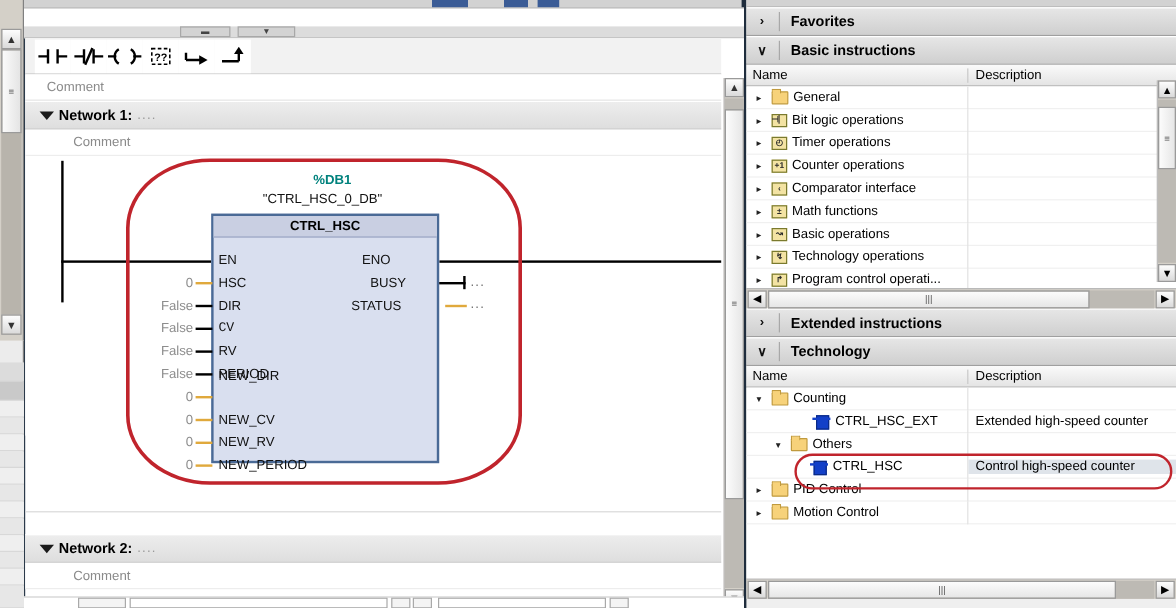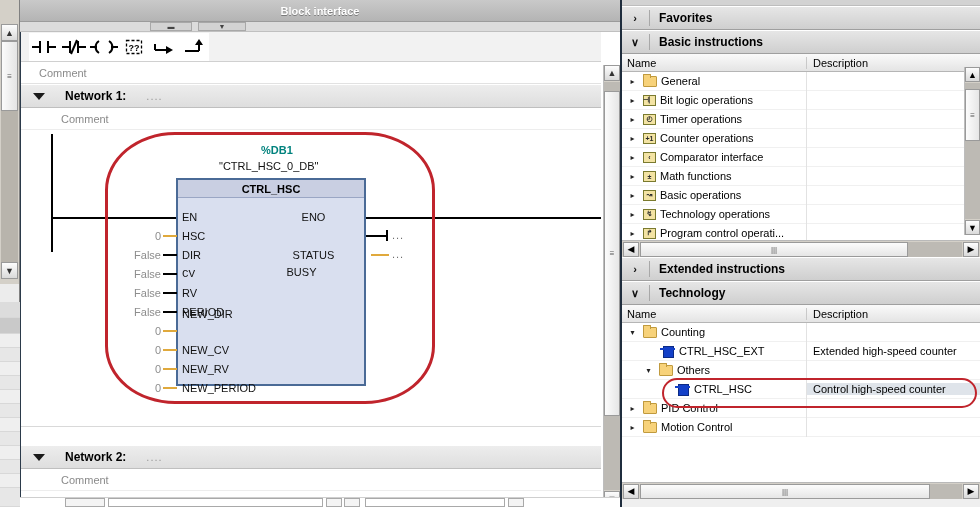--- a/index.html
+++ b/index.html
@@ -60,21 +60,21 @@
      background:#f2f2f2; border-bottom:1px solid #d0d0d0; display:flex; align-items:center; padding-left:8px; gap:0; }
   .tbtn { width:30px; height:28px; background:#ffffff; border:1px solid transparent;
      display:flex; align-items:center; justify-content:center; cursor:pointer; }
   .tbtn svg { display:block; }
 
   .comment-row { position:absolute; left:0; width:580px; height:22px; background:#fff;
      border-bottom:1px solid #e2e2e2; color:#8a8a8a; font-size:11px; display:flex; align-items:center; }
   .comment-row.c1 { top:30px; padding-left:18px; }
   .network-hdr { position:absolute; left:0; width:580px; height:24px;
      background:linear-gradient(#ededed,#dedede); border-top:1px solid #fff; border-bottom:1px solid #bfbfbf;
-     display:flex; align-items:center; gap:20px; padding-left:12px; }
+     display:flex; align-items:center; gap:4px; padding-left:12px; }
   .network-hdr .tri { width:0;height:0;border-left:6px solid transparent;border-right:6px solid transparent;
      border-top:7px solid #1b1b1b; cursor:pointer; }
   .network-hdr .nname { font-weight:bold; font-size:12px; }
   .network-hdr .ndots { color:#9a9a9a; font-size:11px; letter-spacing:1px;}
   .subcomment { position:absolute; left:0; width:580px; height:22px; background:#fff;
      color:#8a8a8a; font-size:11px; display:flex; align-items:center; padding-left:40px;
      border-bottom:1px solid #ededed; }
 
   
   .net-canvas { position:absolute; left:0; width:580px; background:#fff; }
@@ -198,23 +198,20 @@
       <div class="band" style="top:204px;height:19px;background:#e7e7e7;"></div>
     </div>
 
     <div class="top-strip">
       <div class="blue-chip" style="left:340px;width:30px;"></div>
       <div class="blue-chip" style="left:400px;width:20px;"></div>
       <div class="blue-chip" style="left:428px;width:18px;"></div>
       <div class="blue-chip" style="left:598px;width:22px;background:#1f2d3d;"></div>
     </div>
 
-    <div class="blockiface-bar">
-      <span>Block interface</span>
-    </div>
 
     <div class="iface-handles">
       <div class="hbox" style="left:130px;width:42px;">
           <i>▬</i>
         </div>
       <div class="hbox" style="left:178px;width:48px;">
           <i>▼</i>
         </div>
     </div>
 
@@ -300,21 +297,21 @@
         <div class="pin" style="left:161px; top:119px;">DIR</div>
         <div class="pin" style="left:161px; top:138px;font-family:Liberation Mono, monospace;">CV</div>
         <div class="pin" style="left:161px; top:157px;">RV</div>
         <div class="pin" style="left:161px; top:176px;">PERIOD</div>
         <div class="pin" style="left:161px; top:178px;">NEW_DIR</div>
         <div class="pin" style="left:161px; top:214px;">NEW_CV</div>
         <div class="pin" style="left:161px; top:233px;">NEW_RV</div>
         <div class="pin" style="left:161px; top:252px;">NEW_PERIOD</div>
 
         <div class="pin right" style="left:245px; width:95px; top:81px;">ENO</div>
-        <div class="pin right" style="left:233px; width:95px; top:100px;margin-top:36px;">BUSY</div>
+        <div class="pin right" style="left:255px; width:95px; top:100px;">BUSY</div>
         <div class="pin right" style="left:245px; width:95px; top:119px;">STATUS</div>
 
         <div class="pinval" style="left:90px; width:50px; top:100px;">0</div>
         <div class="wire yellow" style="left:142px; top:105px; width:14px;"></div>
         <div class="pinval" style="left:80px; width:60px; top:119px;">False</div>
         <div class="wire" style="left:142px; top:124px; width:14px;"></div>
         <div class="pinval" style="left:80px; width:60px; top:138px;">False</div>
         <div class="wire" style="left:142px; top:143px; width:14px;"></div>
         <div class="pinval" style="left:80px; width:60px; top:157px;">False</div>
         <div class="wire" style="left:142px; top:162px; width:14px;"></div>
@@ -520,21 +517,21 @@
     <div class="tree" id="tech-tree" style="height:159px;">
         <div class="trow">
           <span class="cellname" style="padding-left:4px">
             <span class="twisty">▾</span>
             <span class="folder"></span>
             <span>Counting</span>
           </span>
           <span class="celldesc"></span>
         </div>
         <div class="trow">
-          <span class="cellname" style="padding-left:21px">
+          <span class="cellname" style="padding-left:38px">
             <span class="twisty"></span>
             <span class="fb-icon"></span>
             <span>CTRL_HSC_EXT</span>
           </span>
           <span class="celldesc">Extended high-speed counter</span>
         </div>
         <div class="trow">
           <span class="cellname" style="padding-left:20px">
             <span class="twisty">▾</span>
             <span class="folder"></span>

